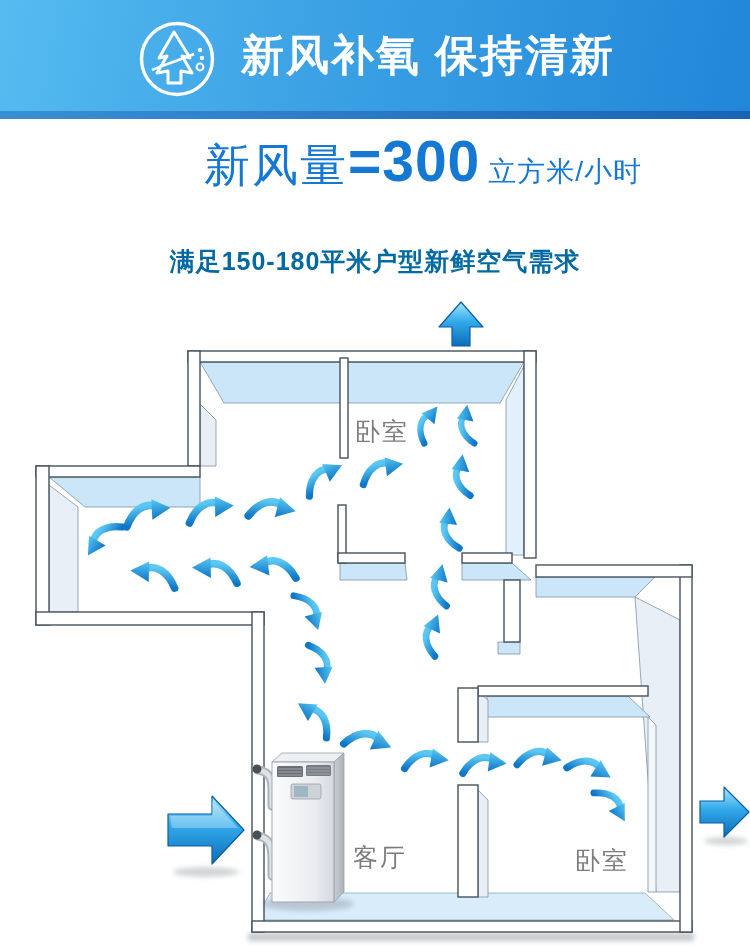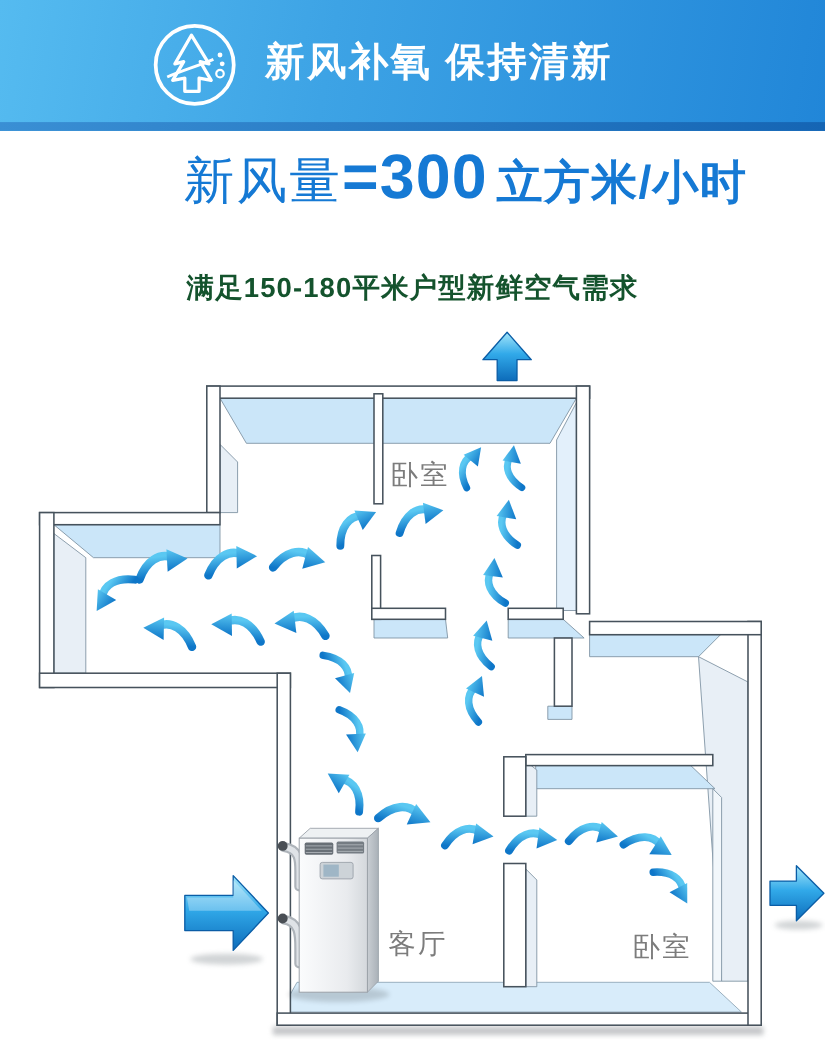--- a/index.html
+++ b/index.html
@@ -13,40 +13,40 @@
     position:absolute;top:0;left:0;width:750px;height:119px;
     background:linear-gradient(100deg,#55bbf0 0%,#3da3e5 40%,#2186d8 100%);
   }
   .banner-inner{
     position:absolute;top:0;left:0;width:750px;height:111px;
     display:flex;align-items:center;
   }
   .banner-icon{position:absolute;left:138px;top:20px;width:78px;height:78px;}
   .banner-title{
     position:absolute;left:241px;top:0;height:111px;line-height:111px;
-    margin:0;font-size:36px;font-weight:700;color:#ffffff;letter-spacing:2px;
+    margin:0;font-size:43px;font-weight:700;color:#ffffff;letter-spacing:2px;
     white-space:nowrap;
   }
   .banner-edge{
     position:absolute;left:0;bottom:0;width:750px;height:8px;
     background:linear-gradient(90deg,#3a8fd4,#1565b4);
   }
   
   .headline{
     position:absolute;top:128px;left:0;width:750px;
     display:flex;justify-content:center;align-items:baseline;
     color:#1579d4;white-space:nowrap;padding-left:48px;
   }
   .h-prefix{font-size:46px;font-weight:500;letter-spacing:2px;}
   .h-eq,.h-value{font-size:57px;font-weight:800;letter-spacing:1px;}
-  .h-unit{font-size:42px;font-weight:700;margin-left:8px;letter-spacing:1px;}
+  .h-unit{font-size:28px;font-weight:400;margin-left:8px;letter-spacing:1px;}
   
   .subline{
     position:absolute;top:245px;left:0;width:750px;text-align:center;
-    font-size:25px;font-weight:700;color:#14532d;letter-spacing:1px;
+    font-size:25px;font-weight:700;color:#0369a1;letter-spacing:1px;
   }
   
   .plan{position:absolute;top:300px;left:0;width:750px;height:647px;}
   .room-label{font-size:25px;fill:#7c7c7c;letter-spacing:2px;}
 </style>
 </head>
 <body>
 
 <div class="banner">
   <div class="banner-inner">

